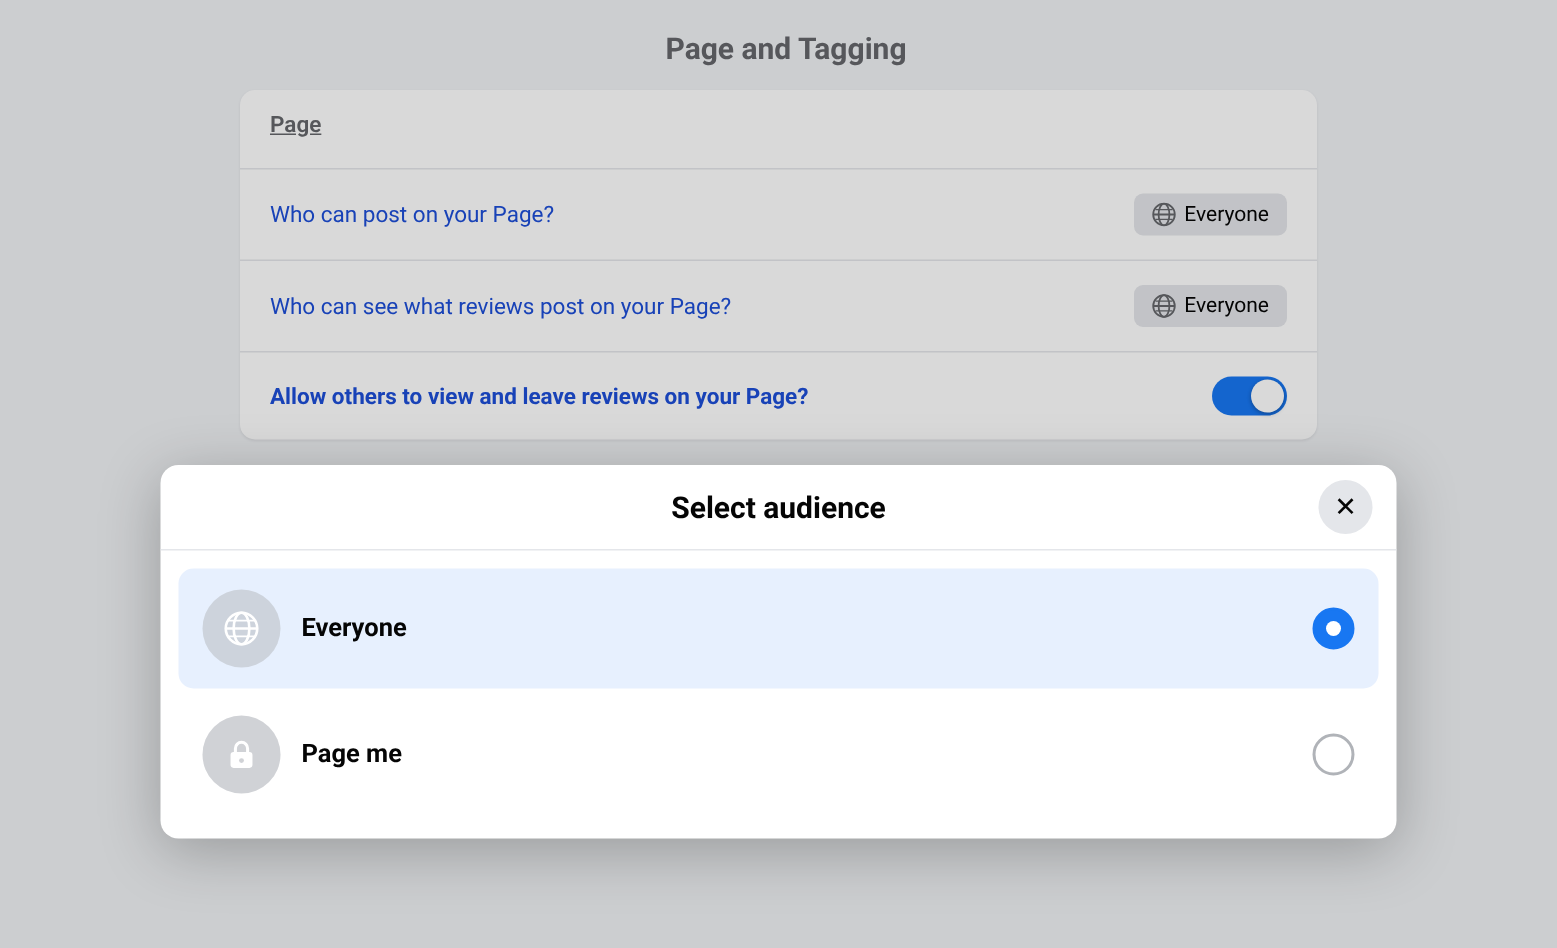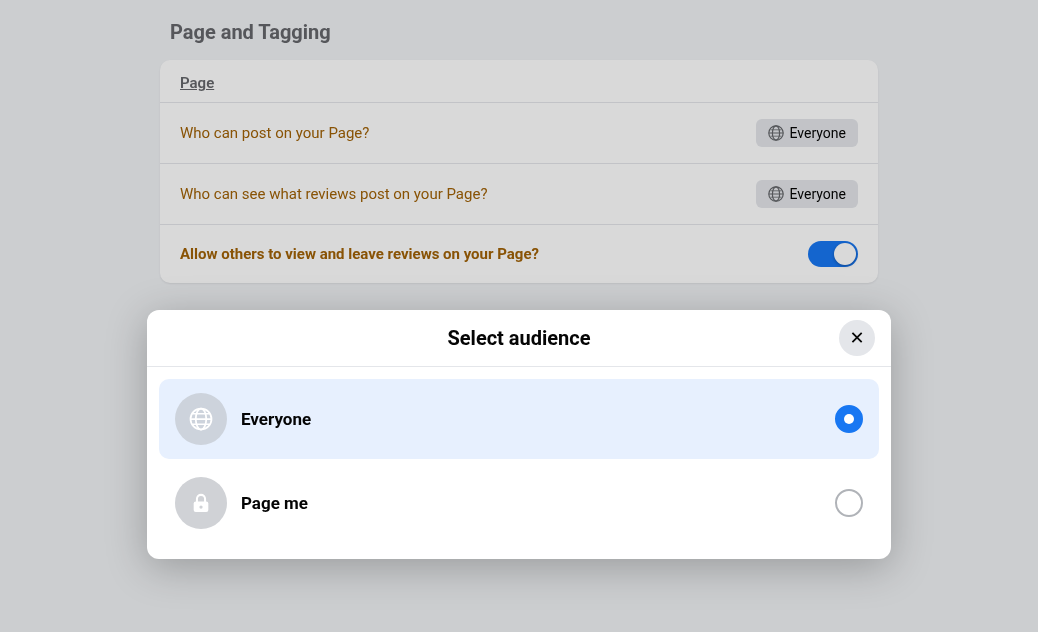--- a/index.html
+++ b/index.html
@@ -17,20 +17,21 @@
       padding: 20px 160px;
       position: relative;
     }
 
     .section-title {
       font-size: 20px;
       font-weight: 700;
       color: #65676b;
       margin-bottom: 16px;
       padding-left: 10px;
+      text-align: center;
     }
 
     .settings-card {
       background: #fff;
       border-radius: 10px;
       overflow: hidden;
       box-shadow: 0 1px 2px rgba(0,0,0,0.08);
     }
 
     .settings-row {
@@ -41,28 +42,28 @@
       border-bottom: 1px solid #e4e6ea;
     }
 
     .settings-row:last-child {
       border-bottom: none;
       font-weight: bold;
     }
 
     .row-label {
       font-size: 15px;
-      color: #a16207;
+      color: #1d4ed8;
     }
 
     .page-sub-header {
       font-size: 15px;
       font-weight: 600;
       color: #65676b;
-      padding: 14px 20px 10px;
+      padding: 14px 20px 20px;
       border-bottom: 1px solid #e4e6ea;
       text-decoration: underline;
     }
 
     .audience-badge {
       display: flex;
       align-items: center;
       gap: 6px;
       background: #e4e6ea;
       border-radius: 6px;
@@ -110,21 +111,21 @@
       display: flex;
       align-items: flex-start;
       justify-content: center;
       padding-top: 310px;
     }
 
     
     .modal {
       background: #fff;
       border-radius: 12px;
-      width: 744px;
+      width: 824px;
       box-shadow: 0 8px 40px rgba(0,0,0,0.25);
       overflow: hidden;
       position: relative;
     }
 
     .modal-header {
       display: flex;
       align-items: center;
       justify-content: center;
       padding: 16px 20px;

